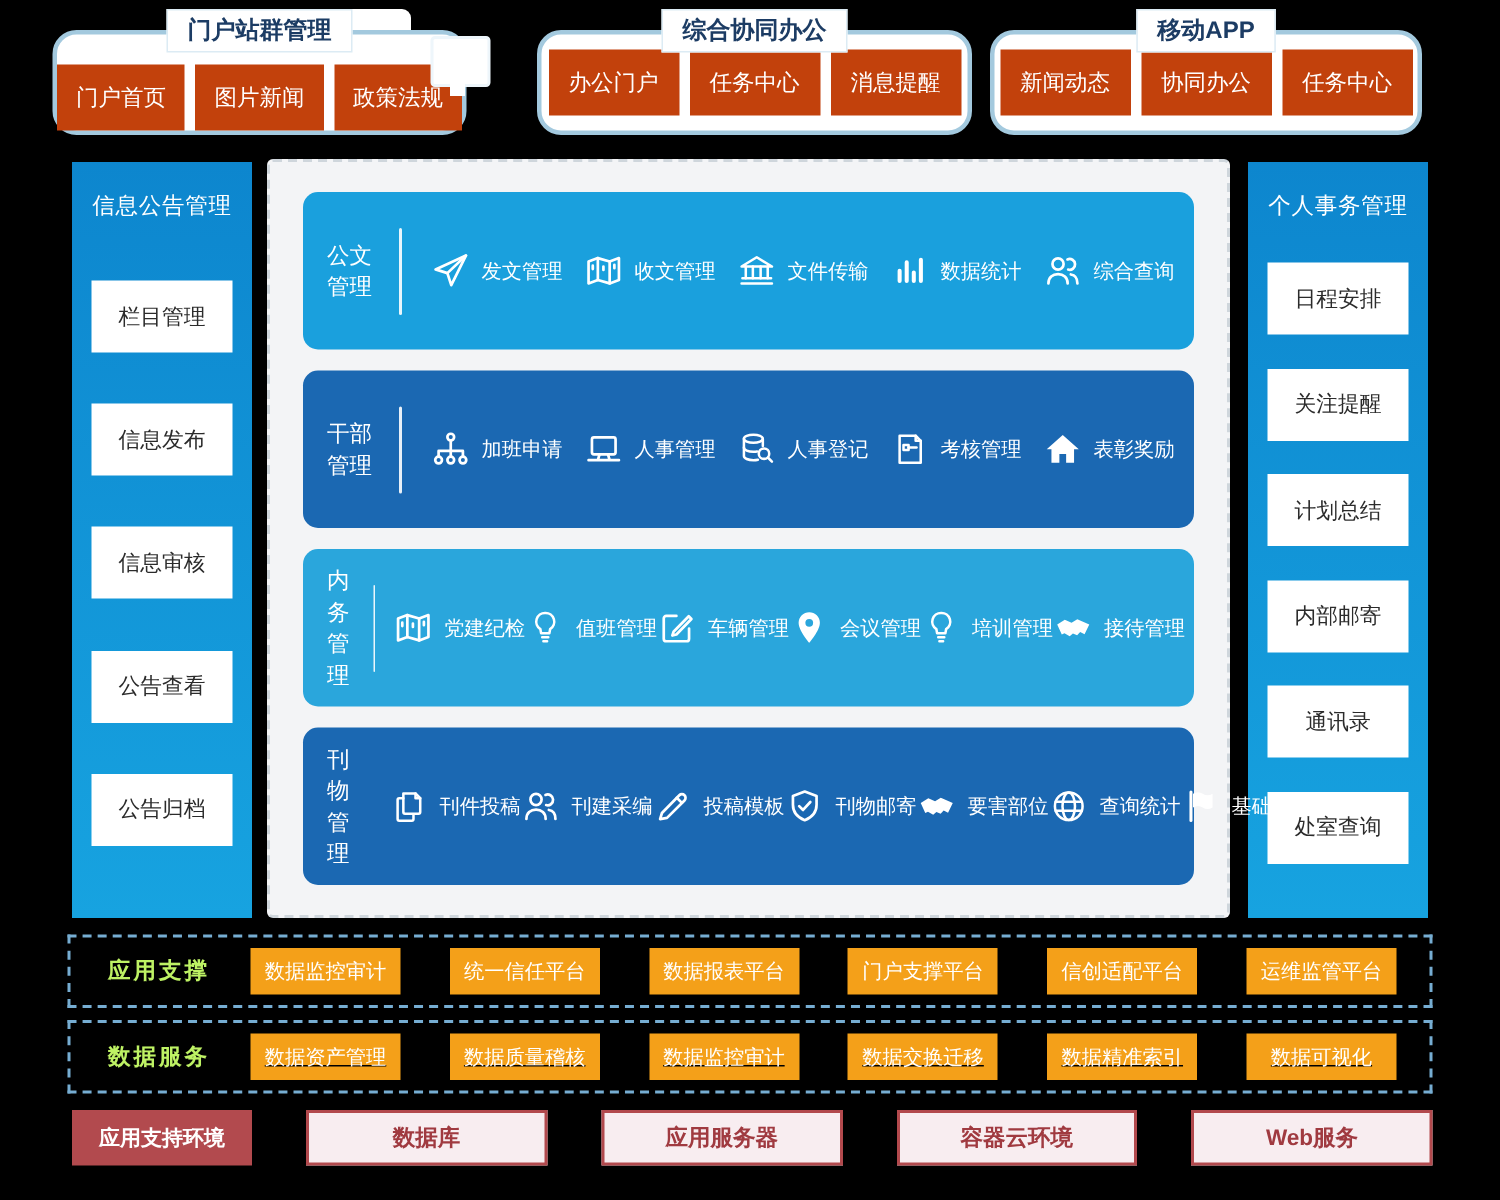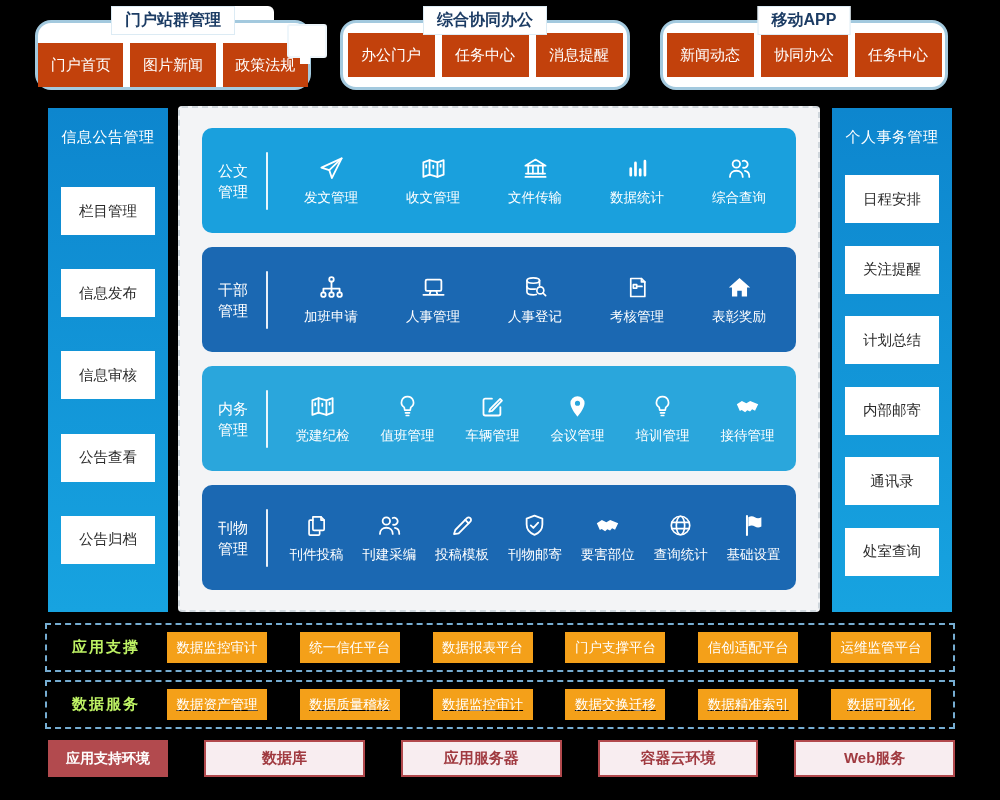--- a/index.html
+++ b/index.html
@@ -35,21 +35,21 @@
 
   
   .panel{position:absolute;left:178px;top:106px;width:642px;height:506px;background:#f3f4f6;
          border:2px dashed #cfd6dc;border-radius:4px;box-sizing:border-box;
          display:flex;flex-direction:column;gap:14px;padding:20px 22px;}
   .mrow{flex:1;border-radius:10px;display:flex;align-items:center;color:#fff;}
   .mrow.c1{background:#1aa0dd;} .mrow.c2{background:#1b68b2;} .mrow.c3{background:#2aa6dc;}
   .mcat{width:34px;margin-left:16px;font-size:15px;line-height:1.4;word-break:break-all;}
   .mdiv{width:2px;height:58px;background:rgba(255,255,255,.9);border-radius:1px;margin:0 12px 0 14px;}
   .mitems{flex:1;display:flex;justify-content:space-around;align-items:center;padding-right:6px;}
-  .mitem{display:flex;flex-direction:column;align-items:center;gap:7px;font-size:13.5px;white-space:nowrap;}
+  .mitem{display:flex;flex-direction:row;align-items:center;gap:7px;font-size:13.5px;white-space:nowrap;}
   .icn{width:27px;height:27px;display:block;}
 
   
   .prow{position:absolute;left:45px;width:910px;height:49px;border:2px dashed #76add2;
         box-sizing:border-box;display:flex;align-items:center;}
   .prow-label{width:118px;text-align:center;color:#bef264;font-size:15px;font-weight:bold;
         letter-spacing:2px;}
   .prow-btns{flex:1;display:flex;justify-content:space-between;padding:0 22px 0 2px;}
   .pbtn{min-width:100px;height:31px;background:#f4a019;color:#fff;font-size:13.5px;display:flex;
         align-items:center;justify-content:center;padding:0 6px;box-sizing:border-box;}
@@ -193,21 +193,21 @@
   <div class="deco-laptop"></div>
   <div class="deco-monitor"></div>
 
   <div class="group" style="left:35px;width:276px;align-items:flex-end;">
     <div class="group-title">门户站群管理</div>
     <div class="gbtn">门户首页</div>
     <div class="gbtn">图片新闻</div>
     <div class="gbtn">政策法规</div>
   </div>
 
-  <div class="group" style="left:340px;width:290px;">
+  <div class="group" style="left:358px;width:290px;">
     <div class="group-title">综合协同办公</div>
     <div class="gbtn">办公门户</div>
     <div class="gbtn">任务中心</div>
     <div class="gbtn">消息提醒</div>
   </div>
 
   <div class="group" style="left:660px;width:288px;">
     <div class="group-title">移动APP</div>
     <div class="gbtn">新闻动态</div>
     <div class="gbtn">协同办公</div>

